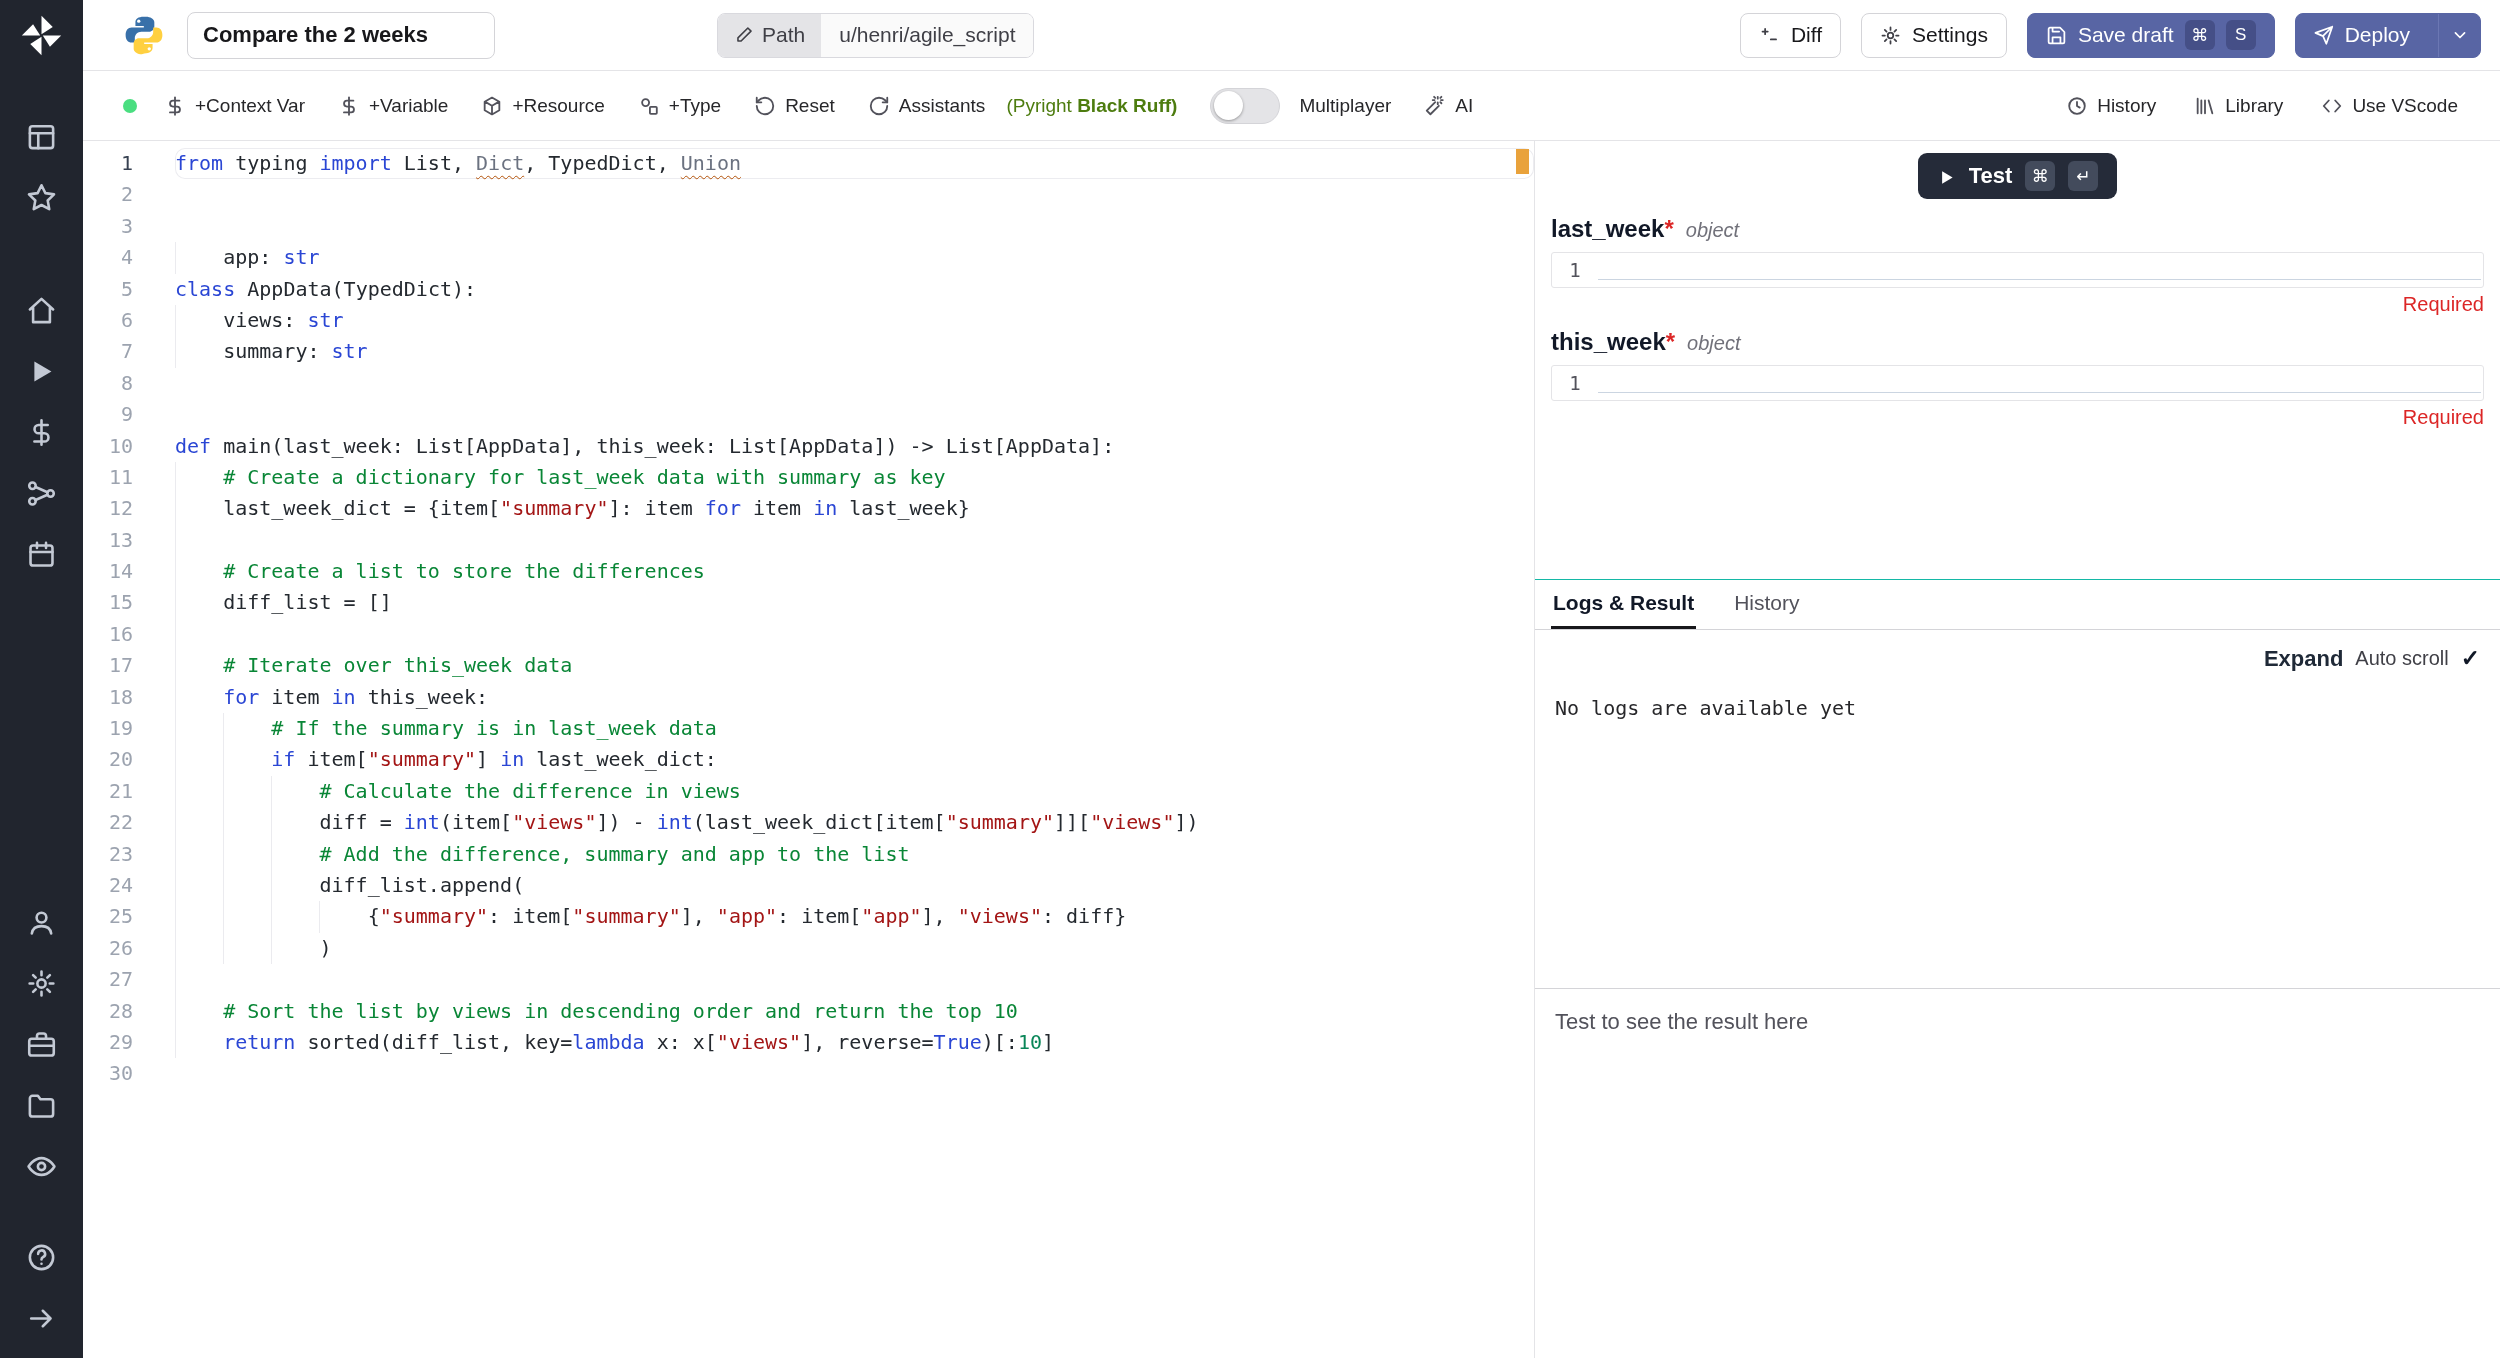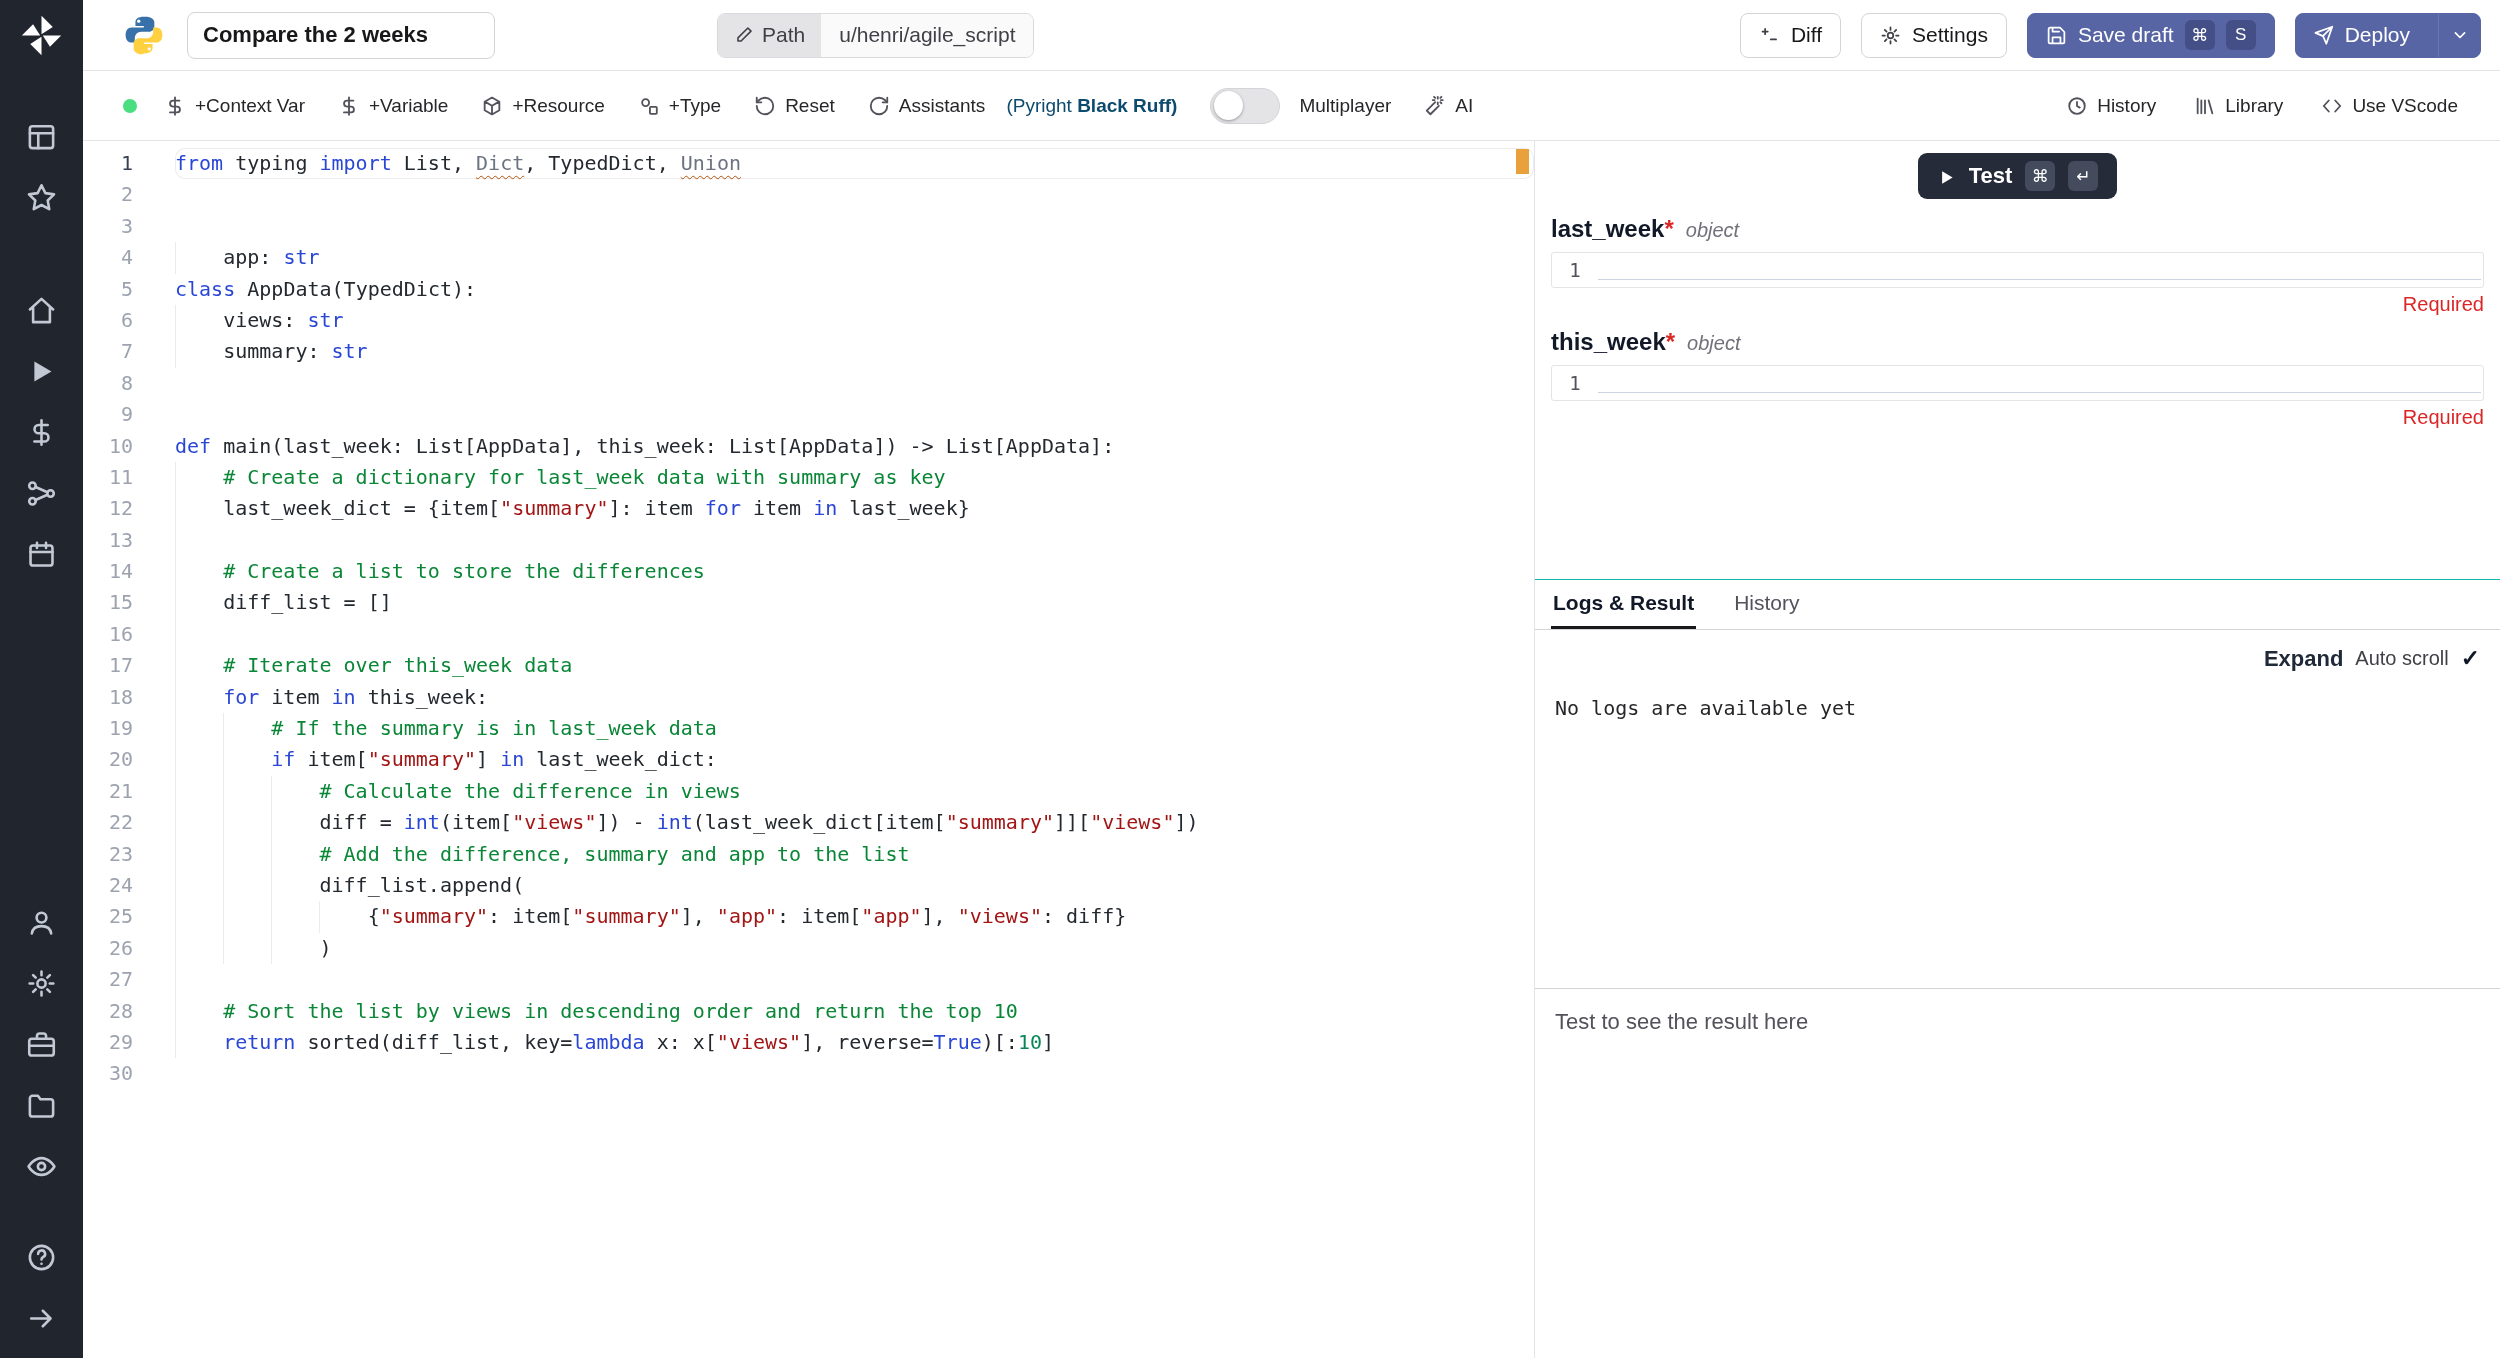--- a/index.html
+++ b/index.html
@@ -55,21 +55,21 @@
   .deploy-caret .btn-icon { width:20px; height:20px; }
 
   
   .toolbar { height:70px; border-bottom:1px solid #e4e4e7; display:flex; align-items:center;
              padding:0 42px 0 40px; font-size:19px; color:#27272a; flex-shrink:0; }
   .status-dot { width:14px; height:14px; border-radius:50%; background:#4ade80; margin-right:27px; flex-shrink:0; }
   .tb-left { display:flex; align-items:center; gap:33px; }
   .tb-item { display:flex; align-items:center; gap:9px; cursor:pointer; white-space:nowrap; }
   .tb-icon { width:22px; height:22px; color:#52525b; flex-shrink:0; display:inline-block; }
   .tb-icon svg { width:100%; height:100%; }
-  .assist-note { color:#0c4a6e; white-space:nowrap; margin-left:-12px;text-align:right; }
+  .assist-note { color:#4d7c0f; white-space:nowrap; margin-left:-12px;text-align:right; }
   .note-b { font-weight:700; }
   .toggle { width:70px; height:36px; border-radius:18px; background:#e4e4e7; border:1px solid #d4d4d8;
             position:relative; cursor:pointer; flex-shrink:0; }
   .toggle-knob { position:absolute; left:3px; top:2.5px; width:29px; height:29px; border-radius:50%;
                  background:#fff; box-shadow:0 1px 3px rgba(0,0,0,.35); }
   .ml-tight { margin-left:-14px; }
   .tb-right { margin-left:auto; display:flex; align-items:center; gap:38px; }
 
   
   .workspace { flex:1; display:flex; min-height:0; }

